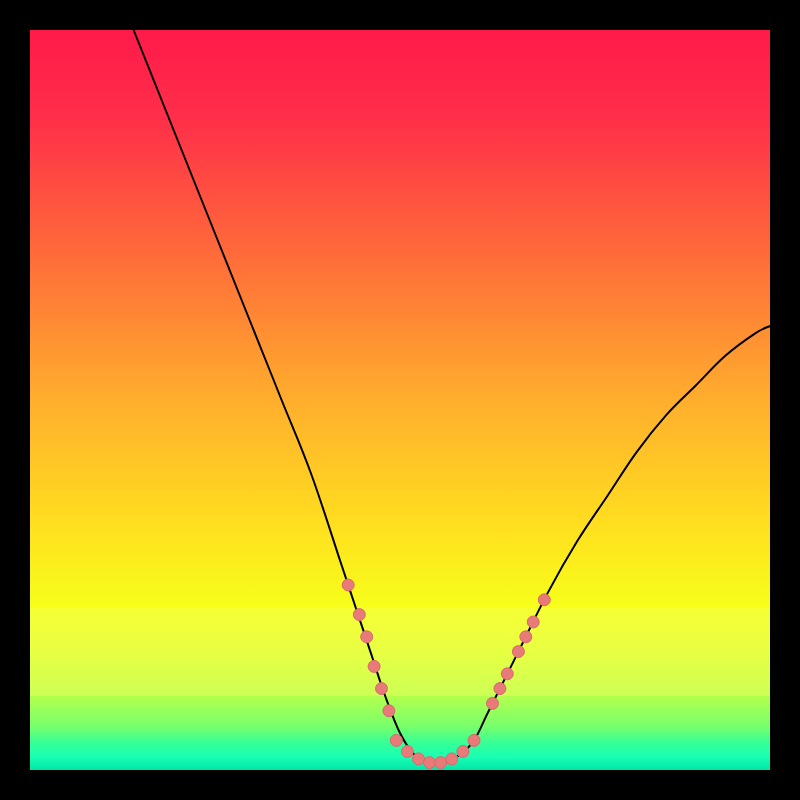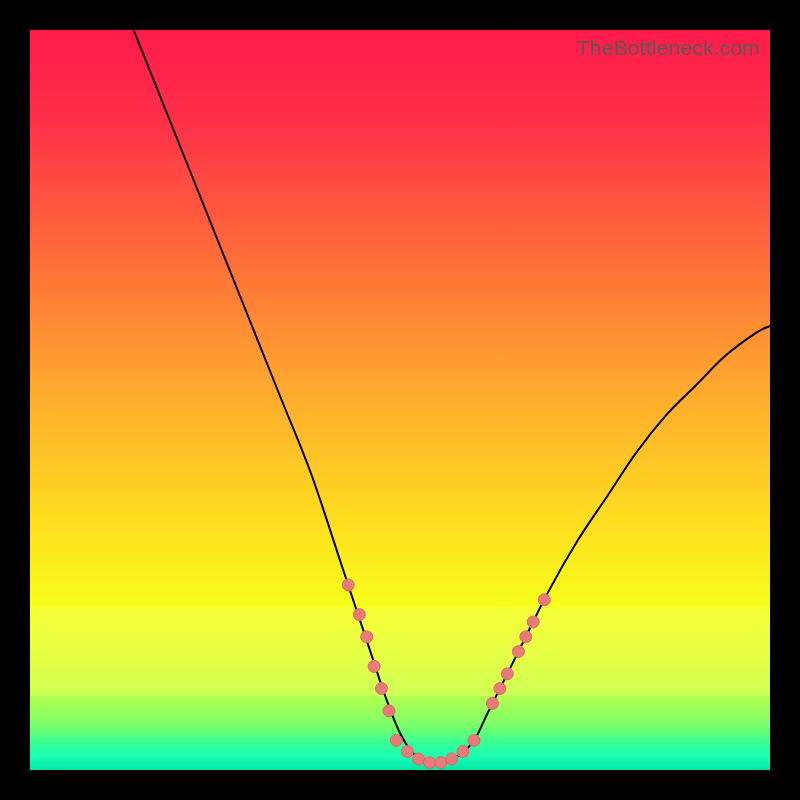--- a/index.html
+++ b/index.html
@@ -99,15 +99,14 @@
           <circle cx="462.5" cy="673.4" r="6" fill="#e87a7a" stroke="#d86a6a" stroke-width="1"></circle>
           <circle cx="469.90000000000003" cy="658.6" r="6" fill="#e87a7a" stroke="#d86a6a" stroke-width="1"></circle>
           <circle cx="477.3" cy="643.8" r="6" fill="#e87a7a" stroke="#d86a6a" stroke-width="1"></circle>
           <circle cx="488.40000000000003" cy="621.6" r="6" fill="#e87a7a" stroke="#d86a6a" stroke-width="1"></circle>
           <circle cx="495.8" cy="606.8" r="6" fill="#e87a7a" stroke="#d86a6a" stroke-width="1"></circle>
           <circle cx="503.20000000000005" cy="592" r="6" fill="#e87a7a" stroke="#d86a6a" stroke-width="1"></circle>
           <circle cx="514.3" cy="569.8" r="6" fill="#e87a7a" stroke="#d86a6a" stroke-width="1"></circle>
         </g>
     </svg>
 
-    <div class="watermark">TheBottleneck.com</div>
   </div>
 </div>
 
 </body></html>

